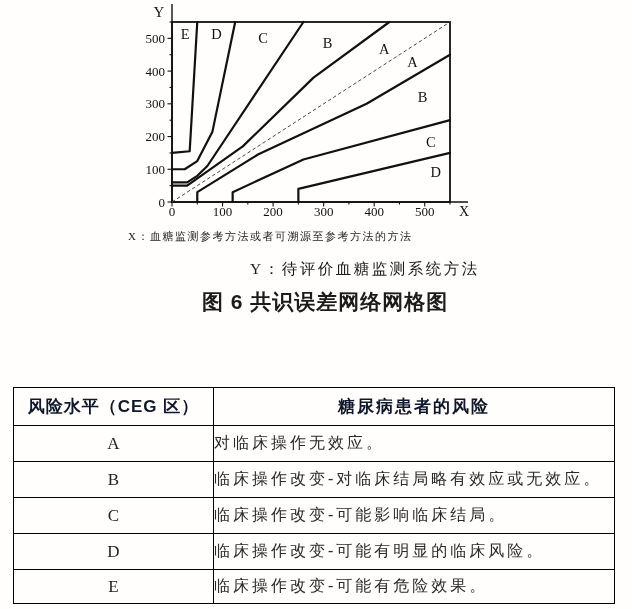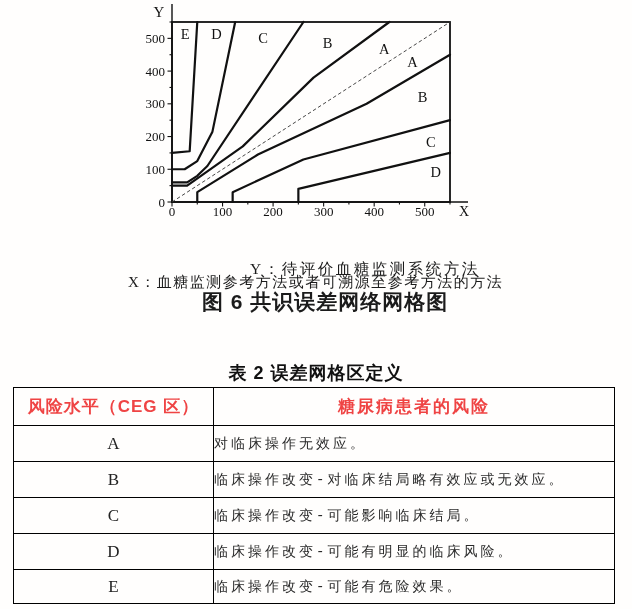--- a/index.html
+++ b/index.html
@@ -4,21 +4,21 @@
 <style>
   html,body{margin:0;padding:0;background:#fff;}
   .page{
     position:relative;width:632px;height:609px;background:#fffefd;
     font-family:"Liberation Serif","DejaVu Serif",serif;color:#141414;overflow:hidden;
   }
   
   .figure-block{position:absolute;left:0;top:0;width:632px;height:330px;}
   #ceg-svg{position:absolute;left:128px;top:0;}
   .cap{position:absolute;white-space:nowrap;color:#1b1b1b;}
-  .cap-x{left:128px;top:229px;font-size:15px;letter-spacing:1.5px;margin-top:44px;}
+  .cap-x{left:128px;top:229px;font-size:11px;letter-spacing:1.5px;}
   .cap-y{left:215px;top:259px;font-size:15.5px;letter-spacing:2.5px;margin-left:35px;}
   .cap-title{left:202px;top:288px;font-size:21px;font-weight:bold;letter-spacing:1px;
              font-family:"Liberation Sans","DejaVu Sans",sans-serif;text-align:center;}
   
   .table-caption{
     position:absolute;left:0;top:361px;width:632px;text-align:center;
     font-size:18px;font-weight:bold;letter-spacing:1px;
     font-family:"Liberation Sans","DejaVu Sans",sans-serif;color:#111;
   }
   table.risk-table{
@@ -27,31 +27,31 @@
   }
   table.risk-table col.c1{width:200px;}
   table.risk-table th,table.risk-table td{
     border:1.6px solid #000;padding:0;vertical-align:middle;
   }
   table.risk-table thead tr{height:38px;}
   table.risk-table tbody tr{height:36px;}
   table.risk-table tbody tr:last-child{height:34px;}
   th{
     font-family:"Liberation Sans","DejaVu Sans",sans-serif;
-    font-size:17px;font-weight:bold;text-align:center;color:#ef4444;
+    font-size:17px;font-weight:bold;text-align:center;color:#0f172a;
   }
   th.h1{letter-spacing:1px;}
   th.h2{letter-spacing:2px;}
   td.lvl{
     text-align:center;font-size:17px;color:#222;
     font-family:"Liberation Serif","DejaVu Serif",serif;
   }
   td.desc{
-    font-size:14px;letter-spacing:3px;padding-left:8px;color:#2a2a2a;
-    font-family:Liberation Mono, monospace;font-weight:400;
+    font-size:16px;letter-spacing:3px;padding-left:8px;color:#2a2a2a;
+    font-family:Liberation Serif, serif;font-weight:400;
   }
 </style>
 </head>
 <body>
 
 <div class="page">
 
   <div class="figure-block">
     <svg id="ceg-svg" width="352" height="224" viewBox="0 0 352 224">
         <line x1="44" y1="203" x2="44" y2="4" stroke="#111111" stroke-width="1.4"></line>
@@ -125,21 +125,20 @@
           <text font-family="&quot;Liberation Serif&quot;,&quot;DejaVu Serif&quot;,serif" fill="#111111" x="294.7054545454546" y="102.27272727272728" font-size="14.5" text-anchor="middle">B</text>
           <text font-family="&quot;Liberation Serif&quot;,&quot;DejaVu Serif&quot;,serif" fill="#111111" x="302.7927272727273" y="147.43636363636364" font-size="14.5" text-anchor="middle">C</text>
           <text font-family="&quot;Liberation Serif&quot;,&quot;DejaVu Serif&quot;,serif" fill="#111111" x="307.84727272727275" y="176.89090909090908" font-size="14.5" text-anchor="middle">D</text>
         </g>
       </svg>
     <div class="cap cap-x">X：血糖监测参考方法或者可溯源至参考方法的方法</div>
     <div class="cap cap-y">Y：待评价血糖监测系统方法</div>
     <div class="cap cap-title">图 6 共识误差网络网格图</div>
   </div>
 
-  <div class="table-caption">表 2 误差网格区定义</div>
 
   <table class="risk-table">
     <colgroup>
         <col class="c1">
         <col class="c2">
       </colgroup>
     <thead>
       <tr>
         <th class="h1">风险水平（CEG 区）</th>
         <th class="h2">糖尿病患者的风险</th>

